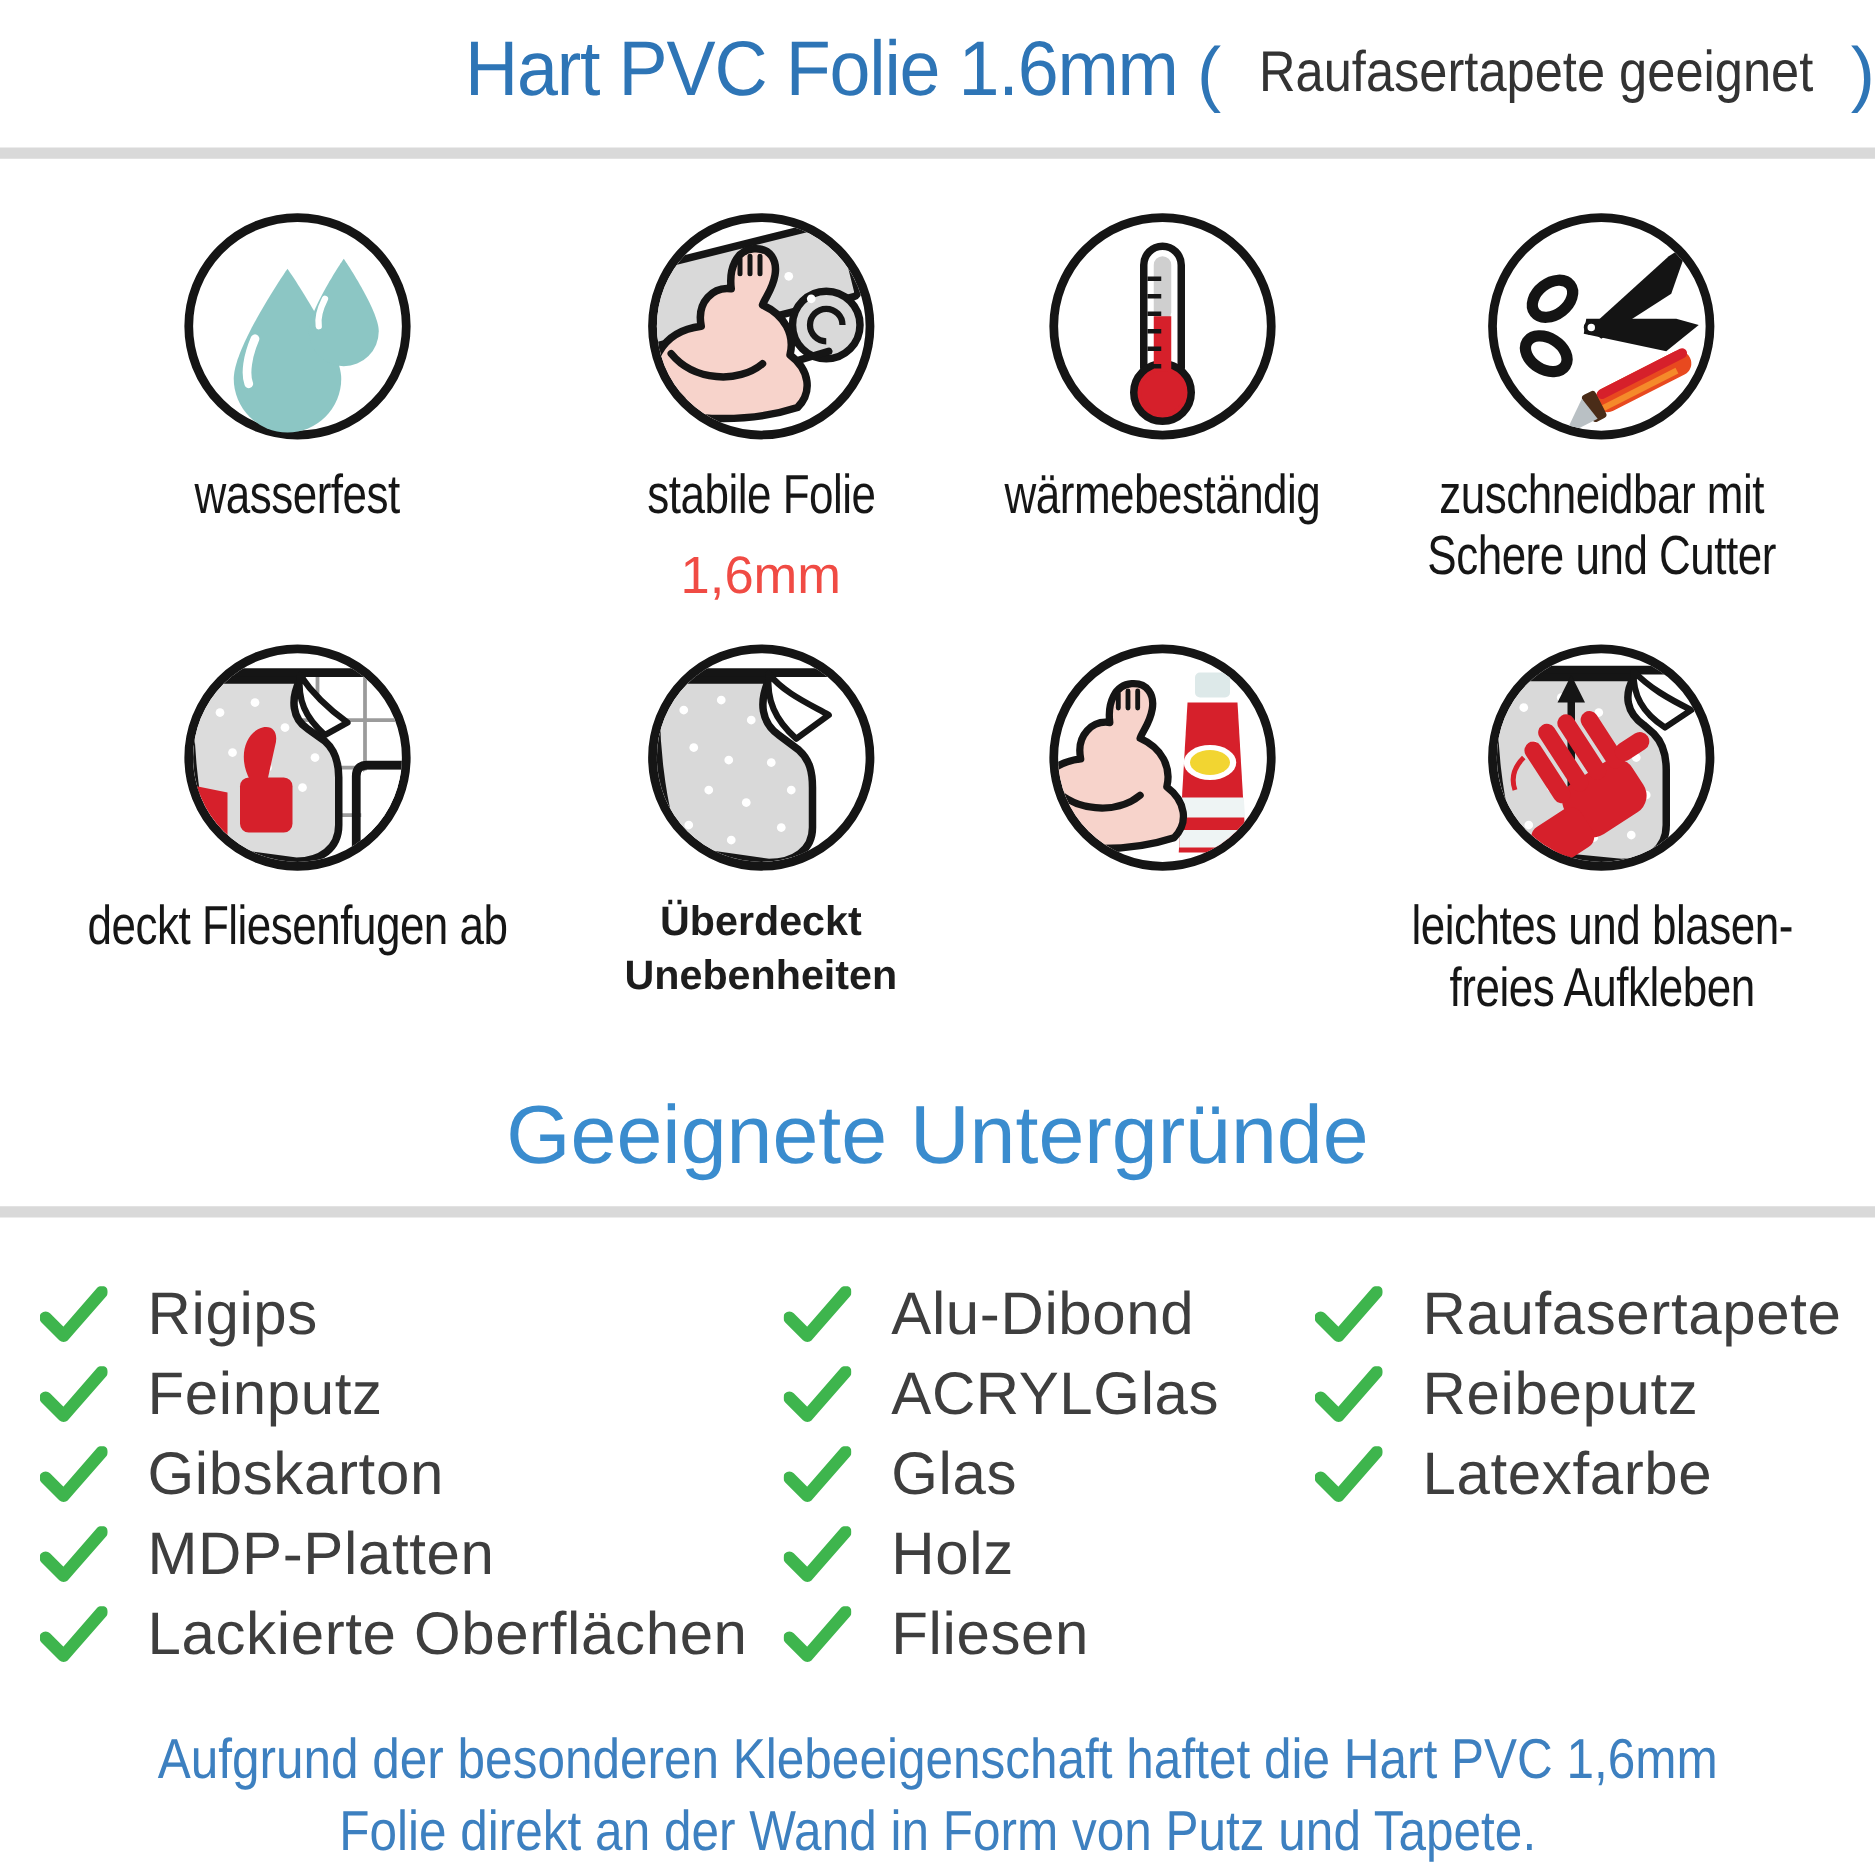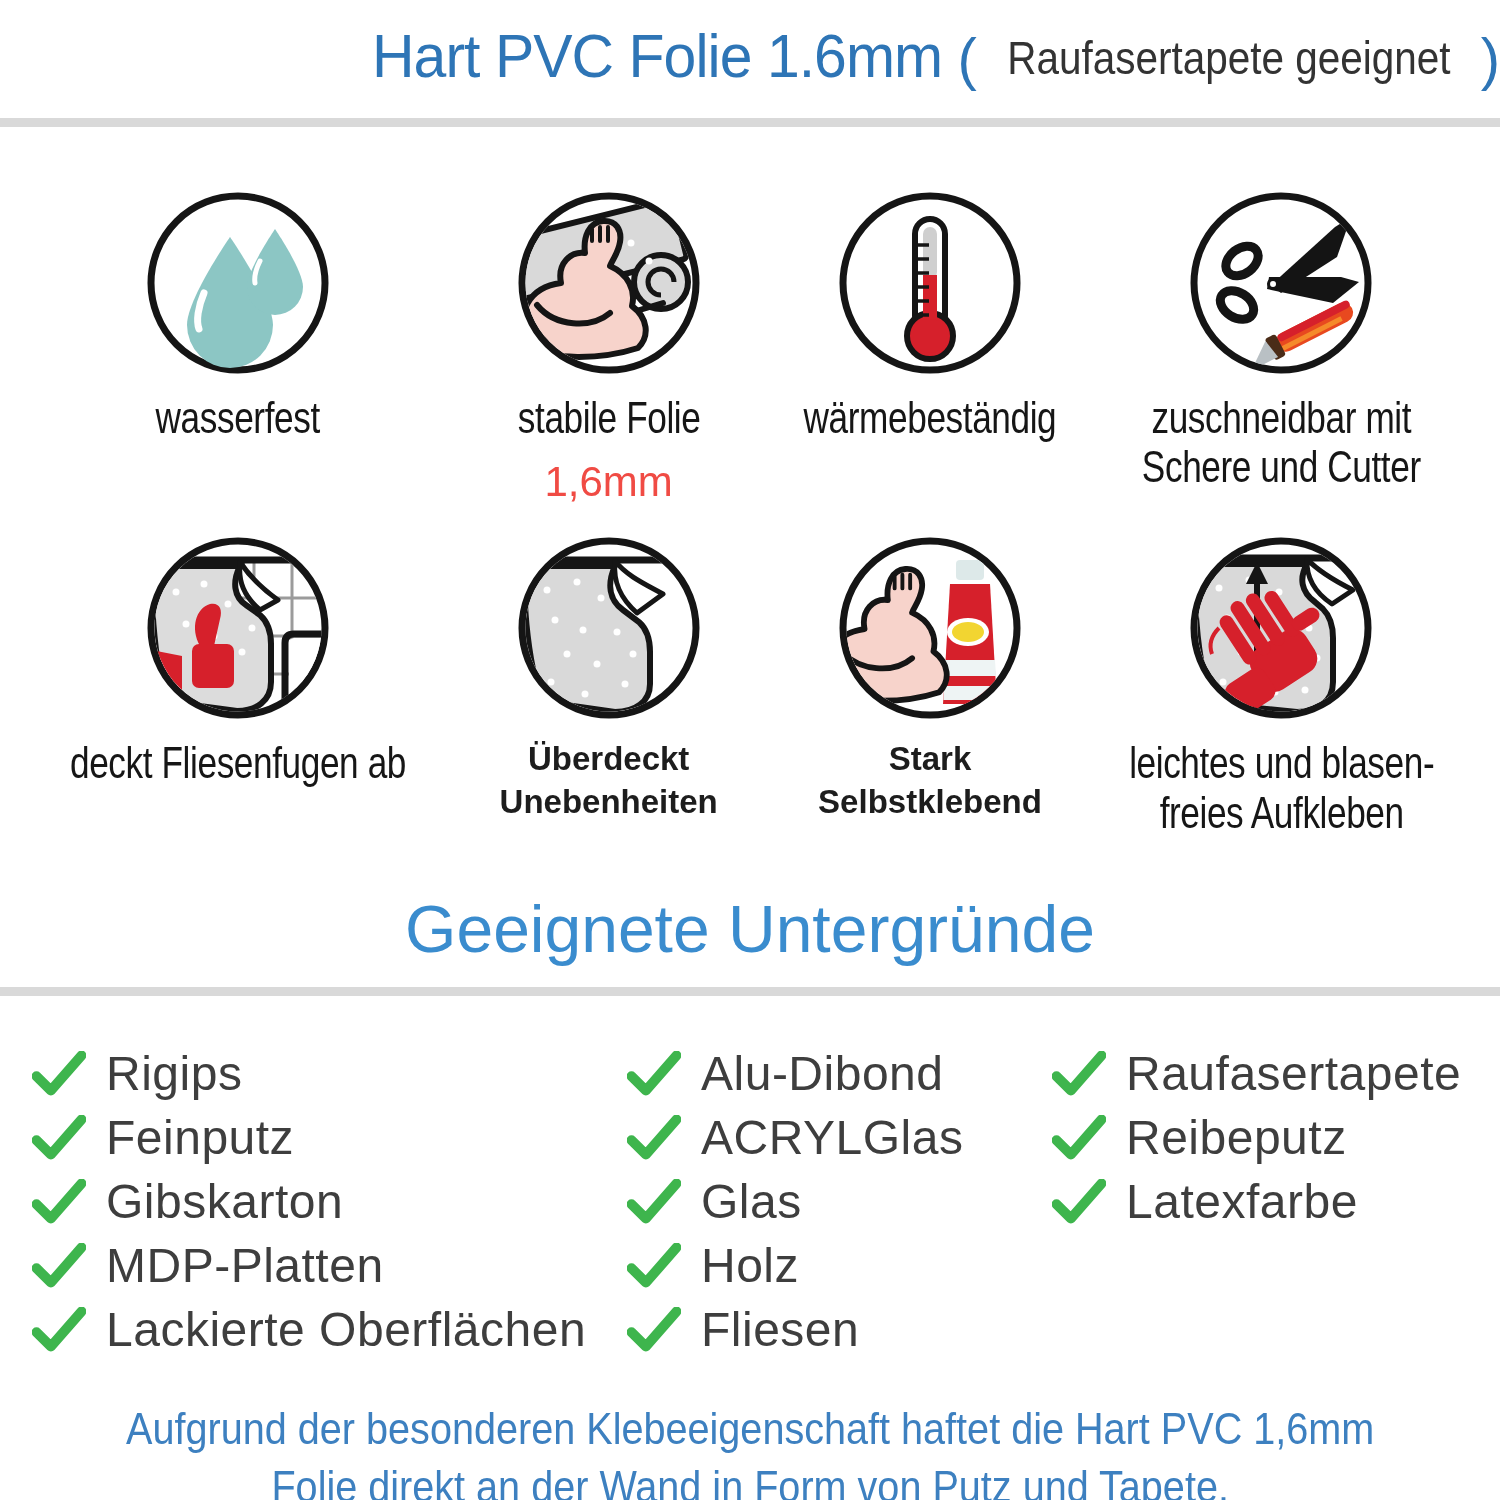--- a/index.html
+++ b/index.html
@@ -8,33 +8,33 @@
     font-family:"Liberation Sans", sans-serif;color:#1a1a1a;
   }
   
   .title{margin-top:20px;height:76px;text-align:right;white-space:nowrap;}
   .title-main{font-size:62px;color:#2e75b6;letter-spacing:-1px;display:inline-block;transform:scaleX(.95);transform-origin:50% 50%;}
   .paren{font-size:58px;color:#2e75b6;vertical-align:-2px;}
   .paren-text{font-size:46px;color:#333;display:inline-block;transform:scaleX(.88);transform-origin:50% 50%;vertical-align:3px;}
   .rule{height:9px;background:#d9d9d9;width:100%;}
   .rule1{margin-top:22px;}
   
-  .features{padding:60px 28px 0;display:grid;grid-template-columns:repeat(4,1fr);row-gap:26px;}
+  .features{padding:38px 28px 0;display:grid;grid-template-columns:repeat(4,1fr);row-gap:26px;}
   .cell{display:flex;flex-direction:column;align-items:center;}
   .icn{display:block;}
   .cap{margin-top:14px;text-align:center;font-size:44px;line-height:1.12;color:#161616;}
   .cond{transform:scaleX(.8);transform-origin:50% 0;letter-spacing:-.5px;white-space:nowrap;}
   .cap .line{display:block;}
   .bold-cap{font-weight:bold;font-size:33px;line-height:1.3;color:#1d1d1d;}
   .sub-red{color:#f04b44;font-size:42px;margin-top:16px;text-align:center;}
   
   .subheading{margin-top:54px;text-align:center;font-size:66px;color:#3a8cce;}
   .rule2{margin-top:20px;}
   .surfaces{margin-top:50px;display:grid;grid-template-columns:595px 425px 1fr;padding:0 10px 0 32px;}
-  .s-item{display:flex;align-items:center;gap:20px;margin-bottom:9px;font-size:48px;color:#3e3e3e;letter-spacing:.5px;white-space:nowrap;}
+  .s-item{display:flex;align-items:center;gap:32px;margin-bottom:9px;font-size:48px;color:#3e3e3e;letter-spacing:.5px;white-space:nowrap;}
   .check{flex:0 0 auto;}
   
   .note{margin-top:34px;text-align:center;font-size:45px;line-height:1.3;color:#3d80c0;}
   .note-inner{display:inline-block;transform:scaleX(.88);transform-origin:50% 0;}
   .note .line{display:block;}
 </style>
 </head>
 <body>
 
 <div class="title"><span class="title-main">Hart PVC Folie 1.6mm</span><span class="paren">(</span><span class="paren-text">Raufasertapete geeignet</span><span class="paren">)</span></div>
@@ -230,24 +230,20 @@
         <path d="M109.8 154 H162.4 L163 168 H109.4 Z" fill="#eef4f4"></path>
         <ellipse cx="134" cy="100" rx="21" ry="14" fill="#fff"></ellipse>
         <ellipse cx="134" cy="100" rx="16" ry="10" fill="#f2d531"></ellipse>
         <g transform="translate(-16,4) scale(0.97)">
           <path d="M12 160 C2 126 16 100 48 96 C44 76 58 64 72 66 C70 50 76 35 90 34 C103 33 109 43 107 55 C105 67 99 73 97 79 C115 87 123 103 119 119 C135 131 137 149 125 161 C88 173 38 173 12 160 Z" fill="#f7d3cb" stroke="#151515" stroke-width="6" stroke-linejoin="round"></path>
           <path d="M24 118 C42 140 78 142 97 126" stroke="#151515" stroke-width="6" fill="none" stroke-linecap="round"></path>
           <path d="M79 42 L79 54 M87 40 L87 54 M95 40 L95 54" stroke="#151515" stroke-width="4" stroke-linecap="round"></path>
         </g>
       </g>
     </svg>
-    <div class="cap bold-cap">
-        <span class="line">Stark</span>
-        <span class="line">Selbstklebend</span>
-      </div>
   </div>
 
   <div class="cell">
     <svg class="icn" width="192" height="192" viewBox="0 0 192 192">
       <defs>
           <clipPath id="cp8">
             <circle cx="96" cy="96" r="83.5"></circle>
           </clipPath>
         </defs>
       <circle cx="96" cy="96" r="87" fill="#fff" stroke="#151515" stroke-width="7"></circle>

